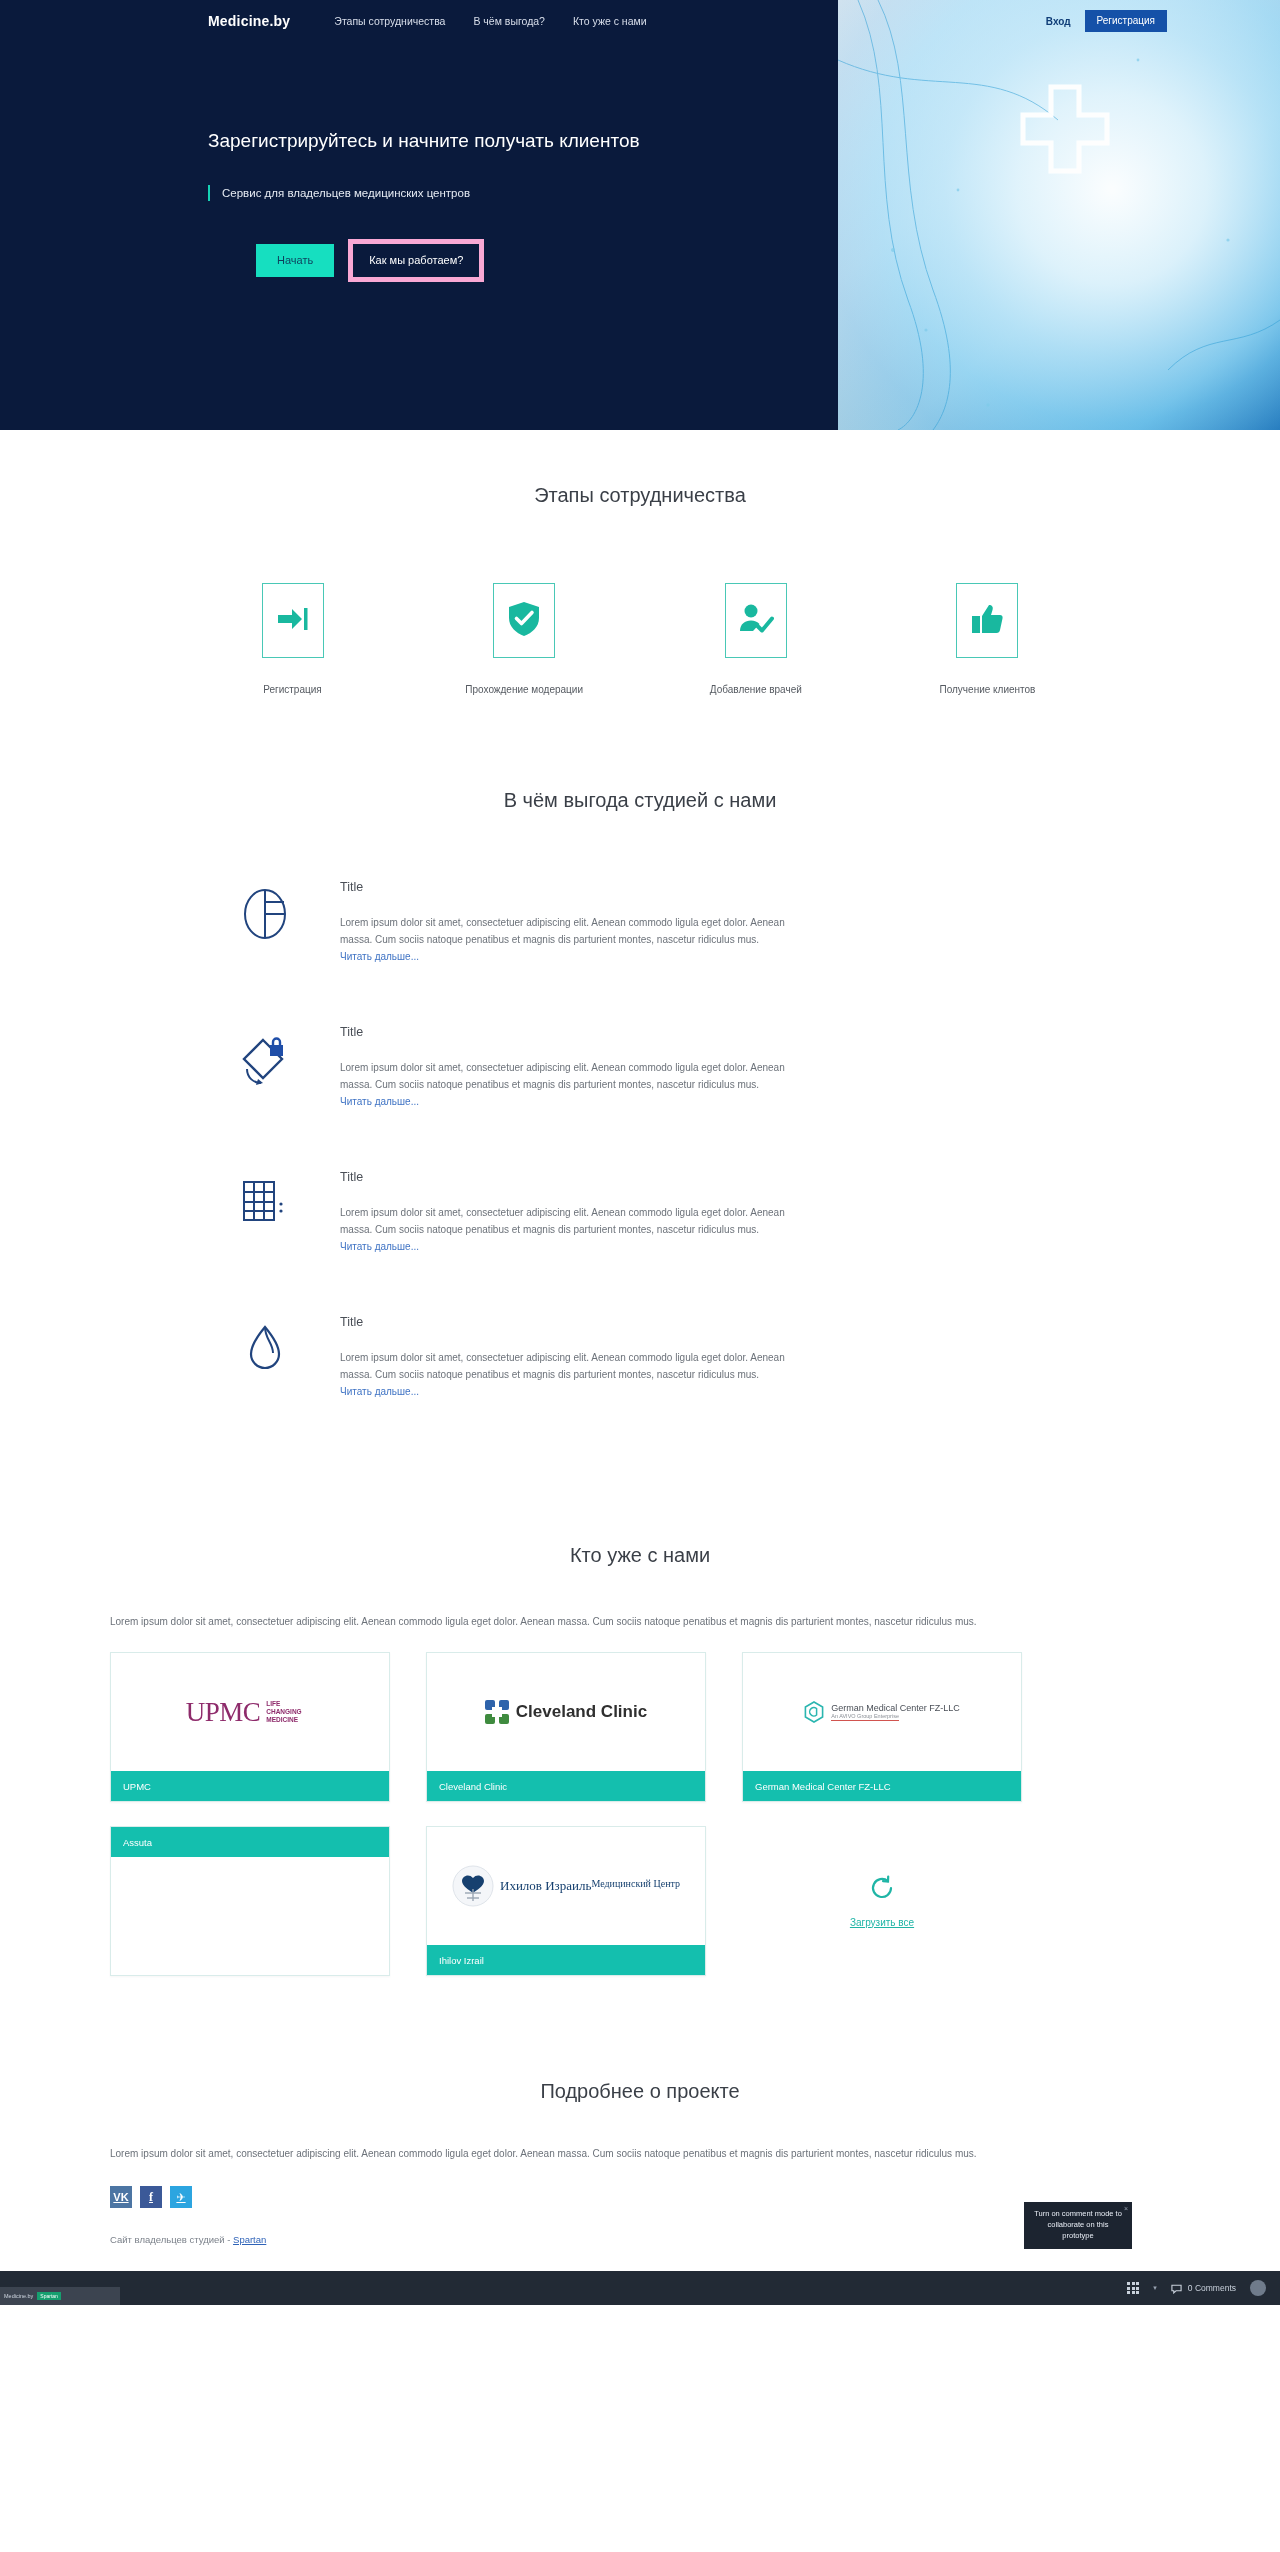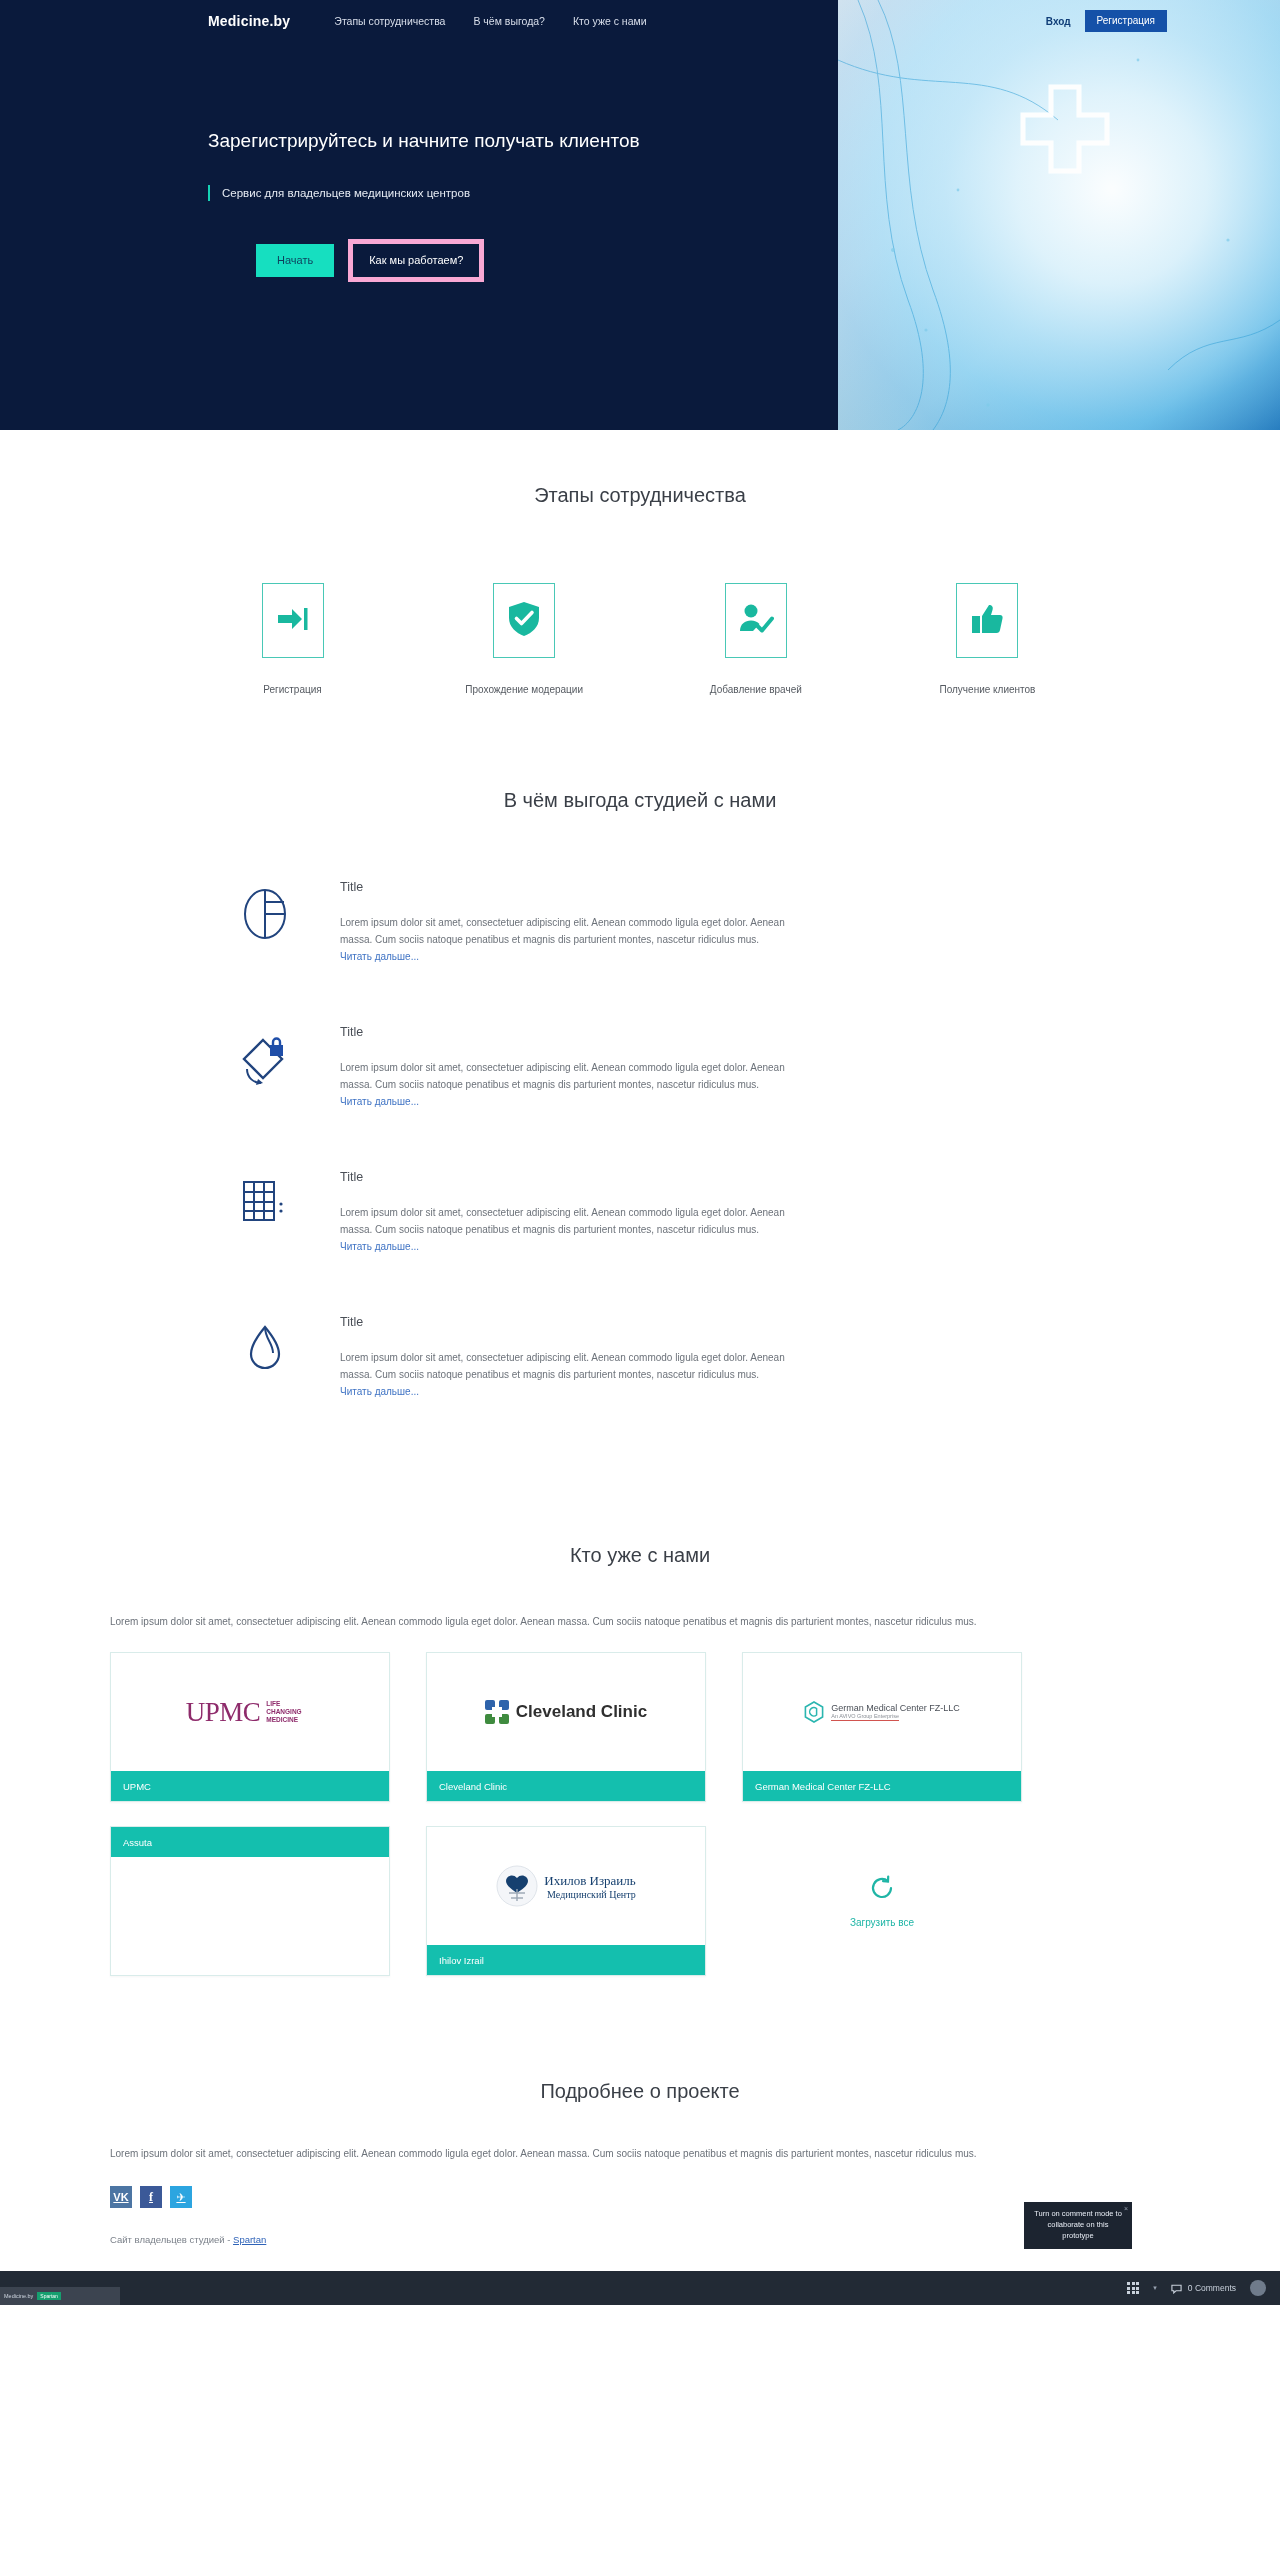--- a/index.html
+++ b/index.html
@@ -179,21 +179,21 @@
     height:30px; background:#14bfae; color:#ffffff;
     display:flex; align-items:center;
     padding-left:12px; font-size:9.5px;
   }
   .card-more {
     width:280px; height:150px;
     display:flex; flex-direction:column;
     align-items:center; justify-content:center; gap:14px;
     cursor:pointer;
   }
-  .card-more span { color:#1fb5a6; font-size:10px; }
+  .card-more span { color:#1fb5a6; font-size:10px;text-decoration:underline; }
 
   
   .about-sec { padding-top:104px; padding-bottom:60px; }
   .about-text {
     width:1060px; margin:42px auto 0 auto;
     font-size:10px; line-height:1.7; color:#6c727a;
   }
   .socials { width:1060px; margin:24px auto 0 auto; display:flex; gap:8px; }
   .soc {
     width:22px; height:22px; display:flex; align-items:center; justify-content:center;
@@ -503,21 +503,21 @@
           <span style="display:flex;align-items:center;gap:6px;">
             <svg width="42" height="42" viewBox="0 0 42 42">
               <circle cx="21" cy="21" r="20" fill="#f4f6f9" stroke="#dfe4ea"></circle>
               <path d="M21 13 c-4-5-11-2-11 3 c0 5 7 9 11 12 c4-3 11-7 11-12 c0-5-7-8-11-3z" fill="#16406f"></path>
               <g stroke="#9aa6b4" stroke-width="1.4">
                 <line x1="21" y1="24" x2="21" y2="36"></line>
                 <line x1="13" y1="28" x2="29" y2="28"></line>
                 <line x1="15" y1="33" x2="27" y2="33"></line>
               </g>
             </svg>
-            <span style="display:flex;flex-direction:column;text-align:right;">
+            <span style="display:flex;flex-direction:row;text-align:right;">
               <span style="font-family:'Liberation Serif',serif;font-size:13px;color:#16406f;">Ихилов Израиль</span>
               <span style="font-family:'Liberation Serif',serif;font-size:10px;color:#16406f;">Медицинский Центр</span>
             </span>
           </span>
         </div>
         <div class="card-foot">Ihilov Izrail</div>
       </div>
 
       <div class="card-more">
         <span>

